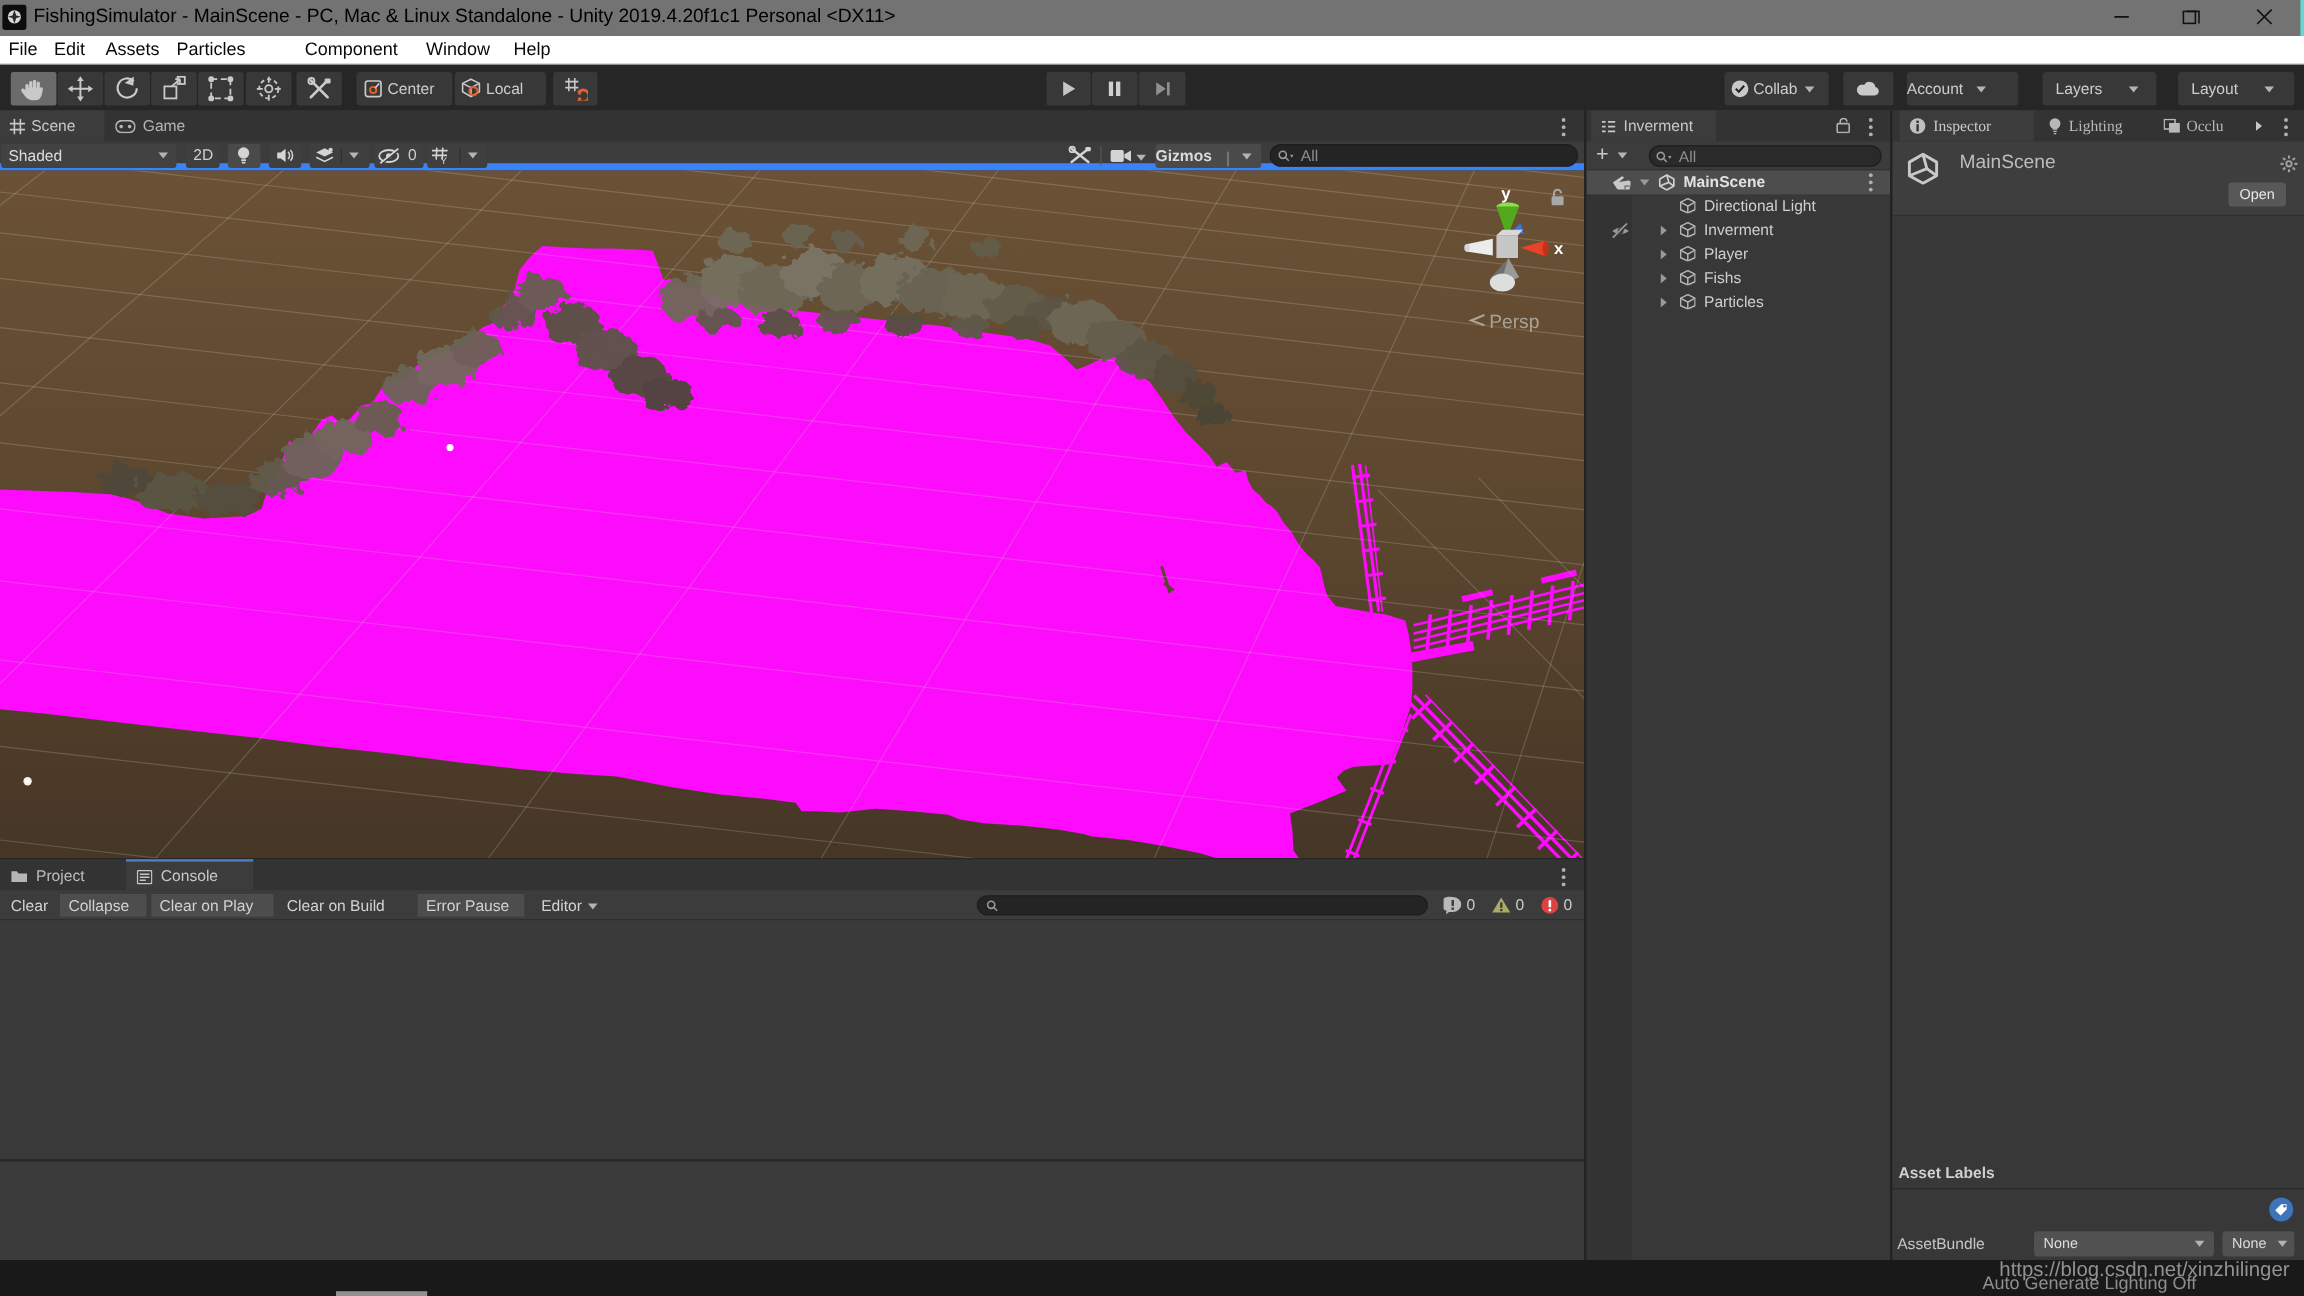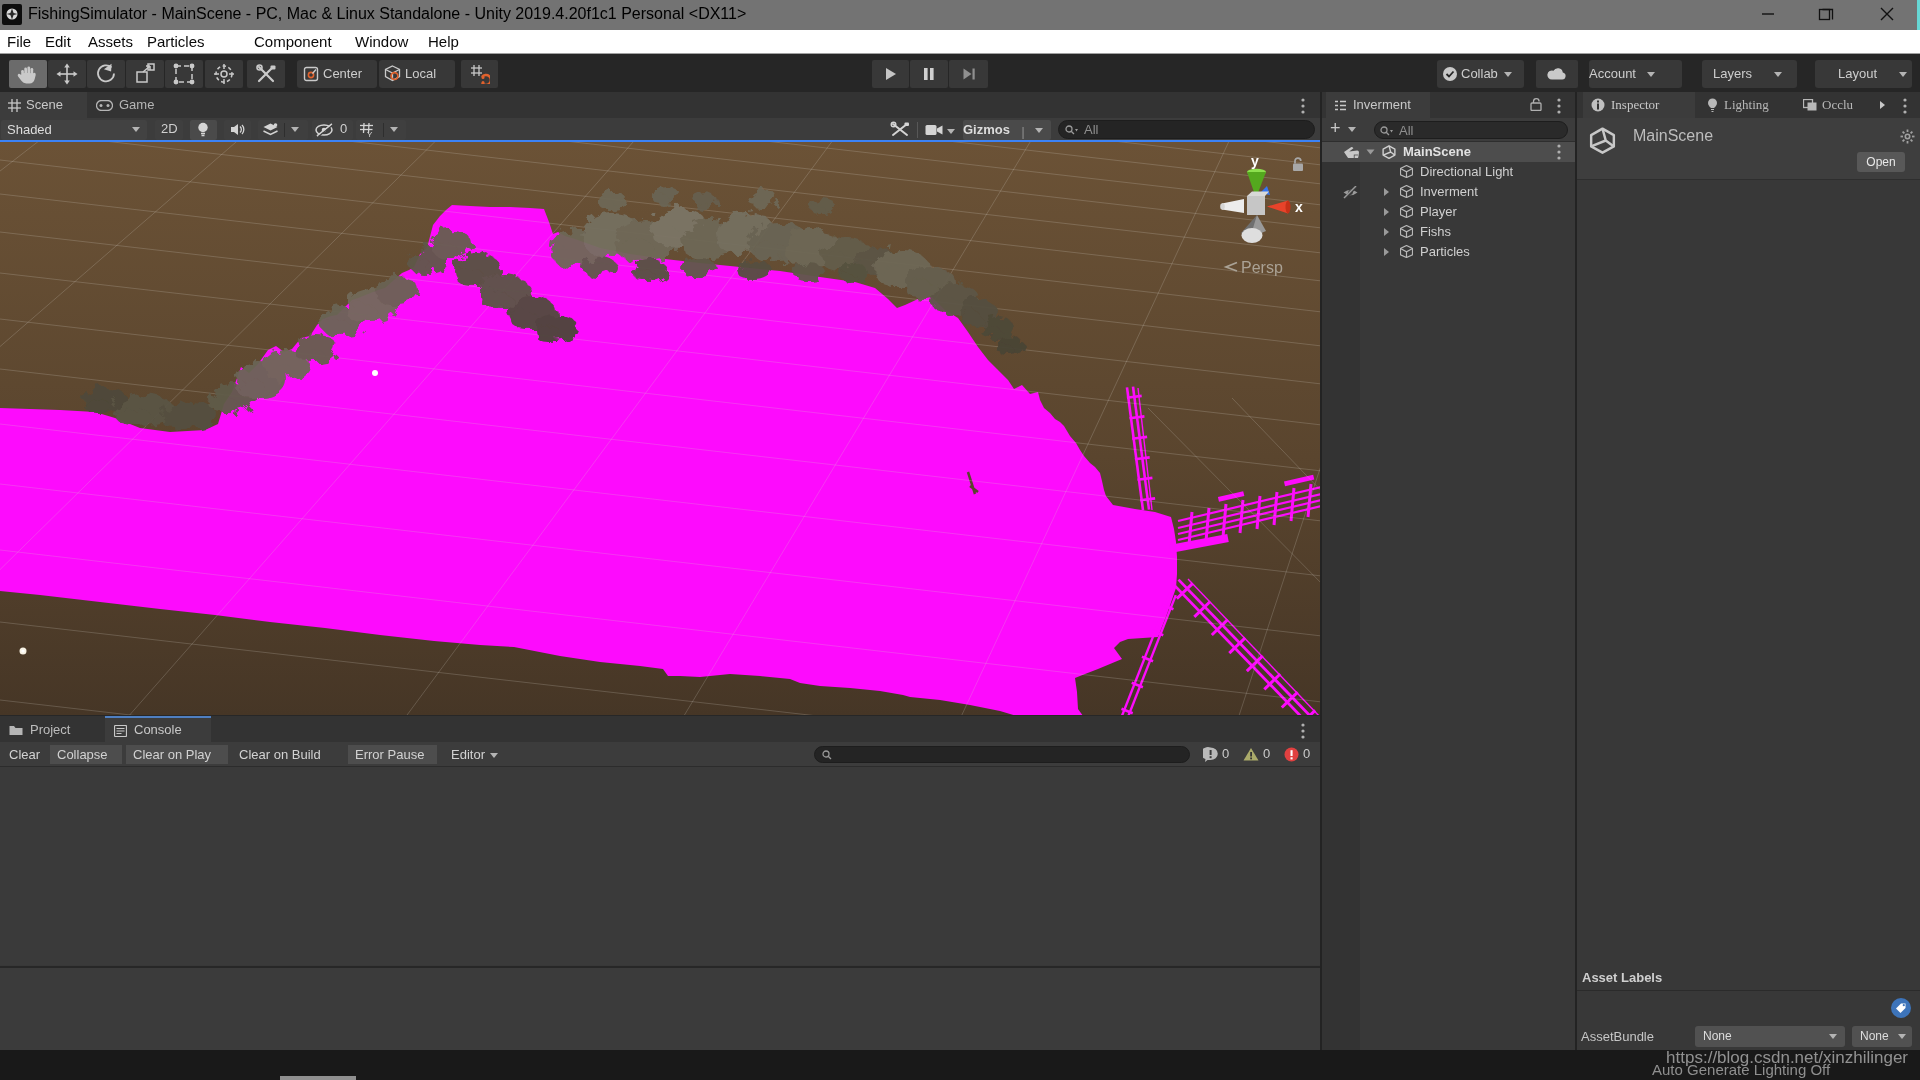--- a/index.html
+++ b/index.html
@@ -22,21 +22,21 @@
 .tbtn svg { position:absolute; left:50%; top:50%; transform:translate(-50%,-50%); }
 .tbtxt { position:absolute; top:6px; height:28px; background:#383838; border-radius:3px;
   color:#cdcdcd; font-size:13px; line-height:28px; }
 
 .t13 { font-size:13px; color:#cccccc; white-space:nowrap; }
 .caret { display:inline-block; width:0; height:0; border-left:4px solid transparent;
   border-right:4px solid transparent; border-top:5px solid #b4b4b4; vertical-align:middle; }
 
 #scenetabs { left:0; top:92px; width:1322px; height:26px; background:#333333; }
 #scenetb  { left:0; top:118px; width:1322px; height:24px; background:#3c3c3c;
-  border-bottom:2px solid #3b82f6;}
+  border-bottom:6px solid #3b82f6;}
 .tab { position:absolute; top:0; height:26px; color:#c8c8c8; font-size:13px; }
 .tab.on { background:#3c3c3c;padding-left:40px; }
 #sceneview { left:0; top:142px; width:1322px; height:573px; }
 
 #ctabs { left:0; top:715px; width:1322px; height:27px; background:#333333; border-top:1px solid #272727;}
 #cbar { left:0; top:742px; width:1322px; height:25px; background:#3c3c3c; border-bottom:1px solid #2c2c2c; }
 #cbody { left:0; top:767px; width:1322px; height:198px; background:#3a3a3a; }
 #cbody2 { left:0; top:966px; width:1322px; height:84px; background:#3b3b3b; border-top:2px solid #272727;}
 .cbtn { position:absolute; top:3px; height:19px; line-height:19px; font-size:13px;
   color:#d2d2d2; padding:0 7px; white-space:nowrap; }
@@ -205,21 +205,21 @@
           <circle cx="8" cy="8" r="7" fill="#c9c9c9"></circle>
           <path d="M4.5,8 L7,10.5 L11.5,5.5" stroke="#262626" stroke-width="1.8" fill="none"></path>
         </svg><span style="margin-left:24px">Collab</span><span class="caret" style="margin-left:6px"></span></div>
 <div class="tbtn" style="left:1536px;width:42px;">
         <svg width="20" height="13" viewBox="0 0 20 13" style="position:absolute;">
           <path d="M5,12 a4.5,4.5 0 1 1 1.5,-8.7 a5,5 0 0 1 9.3,1.6 a3.6,3.6 0 0 1 -0.6,7.1 Z" fill="#c9c9c9"></path>
         </svg>
       </div>
 <div class="tbtxt" style="left:1589px;width:93px;">Account<span class="caret" style="margin-left:11px"></span></div>
 <div class="tbtxt" style="left:1702px;width:95px;padding-left:11px;">Layers<span class="caret" style="margin-left:22px"></span></div>
-<div class="tbtxt" style="left:1815px;width:97px;padding-left:23px;">Layout<span class="caret" style="margin-left:22px"></span></div>
+<div class="tbtxt" style="left:1815px;width:97px;padding-left:11px;">Layout<span class="caret" style="margin-left:22px"></span></div>
 </div>
 <div id="scenetabs" class="abs">
 <div class="tab on" style="left:0;width:87px;">
         <svg width="13" height="13" viewBox="0 0 13 13" style="position:absolute;left:8px;top:7px;">
           <g stroke="#c8c8c8" stroke-width="1.3">
             <line x1="4" y1="0" x2="4" y2="13"></line>
             <line x1="9" y1="0" x2="9" y2="13"></line>
             <line x1="0" y1="4" x2="13" y2="4"></line>
             <line x1="0" y1="9" x2="13" y2="9"></line>
           </g>

